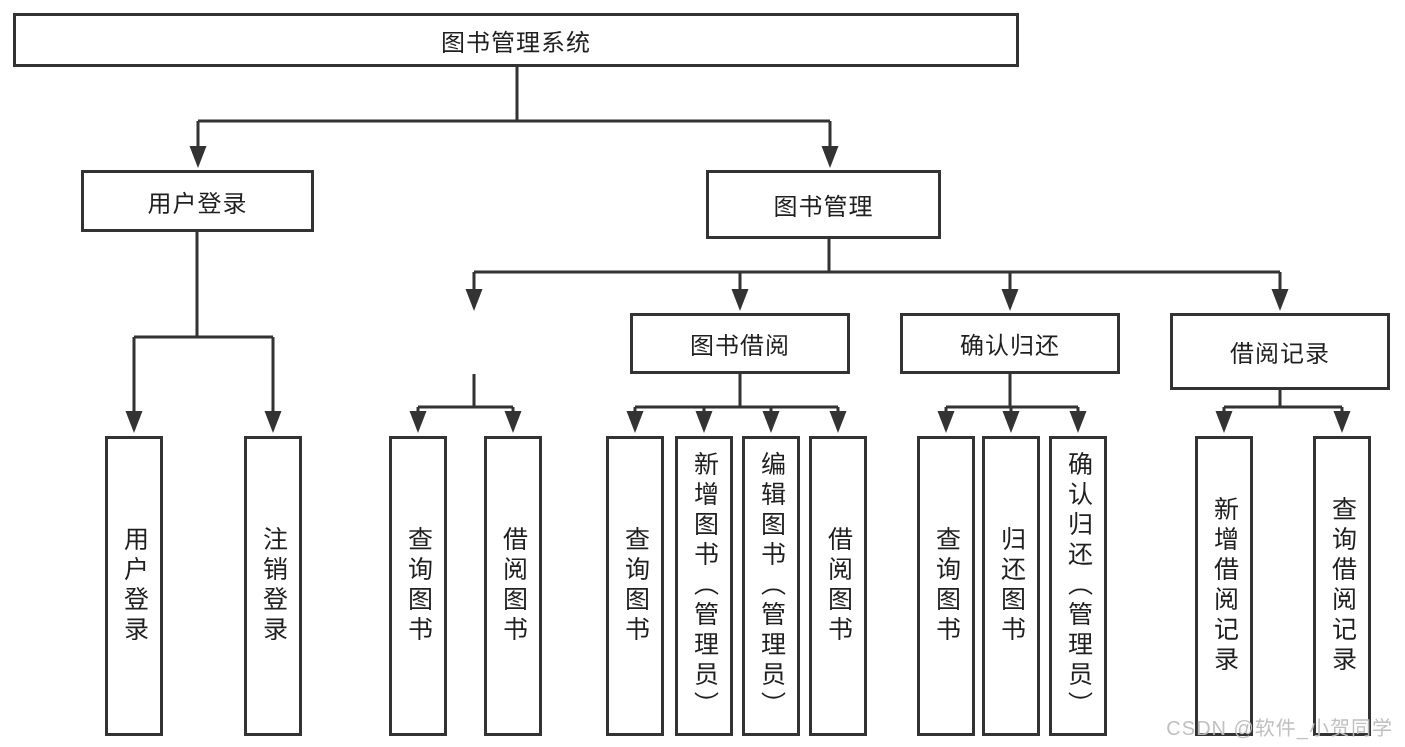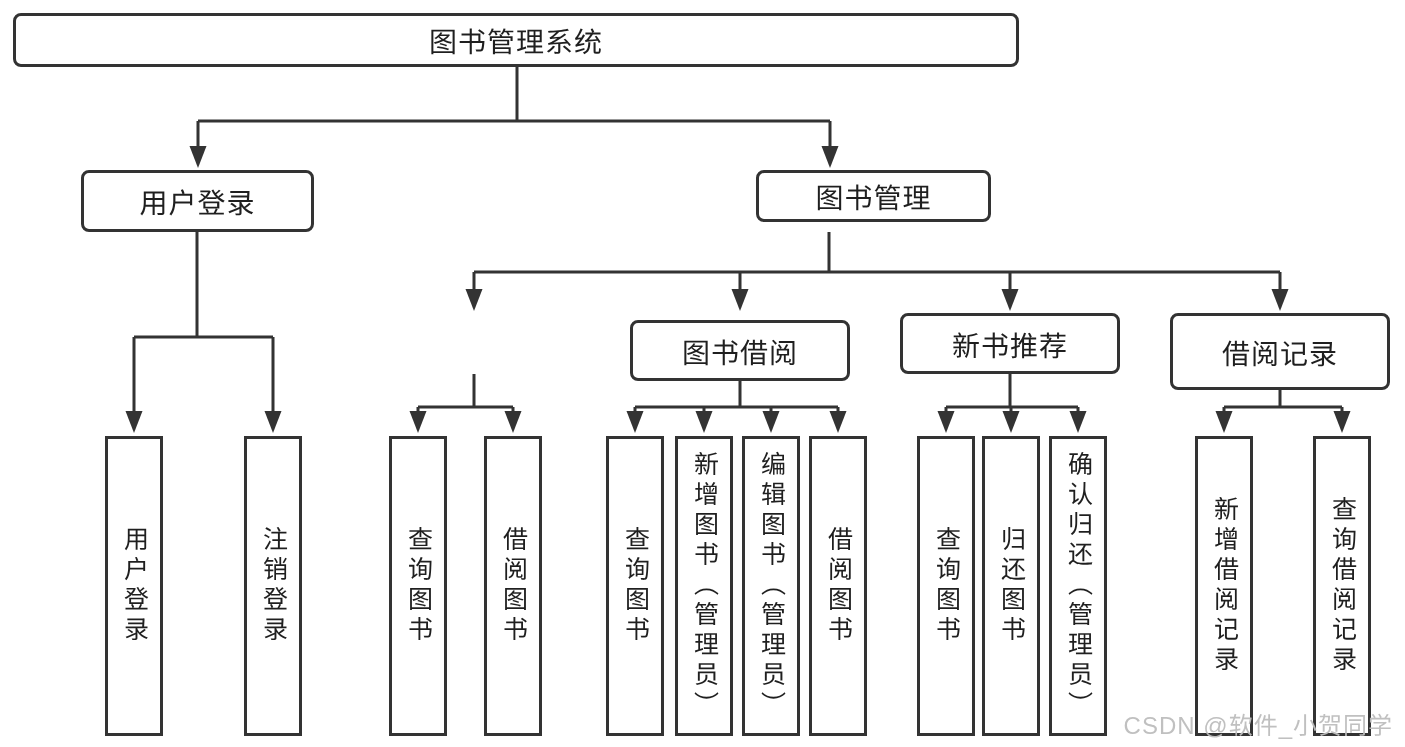--- a/index.html
+++ b/index.html
@@ -30,37 +30,36 @@
     box-sizing:border-box;
     border:3px solid var(--line);
     background:#ffffff;
     display:flex;
     align-items:center;
     justify-content:center;
     text-align:center;
     color:var(--text);
   }
   .h-box{
-    font-size:28px;
+    font-size:24px;
     letter-spacing:1px;
     white-space:nowrap;
-    border-radius:8px;
   }
   .v-box{
     writing-mode:vertical-rl;
     text-orientation:mixed;
     font-size:25px;
     letter-spacing:5px;
     line-height:1;
   }
   .watermark{
     position:absolute;
     right:12px;
     bottom:6px;
-    font-size:24px;
+    font-size:20px;
     letter-spacing:1px;
     color:var(--watermark);
     opacity:.95;
     z-index:5;
     white-space:nowrap;
   }
 </style>
 </head>
 <body>
 
@@ -94,24 +93,24 @@
       <polygon points="1002.5,411 1019.5,411 1011,433"></polygon>
       <polygon points="1069.5,411 1086.5,411 1078,433"></polygon>
       <polygon points="1215.5,411 1232.5,411 1224,433"></polygon>
       <polygon points="1333.5,411 1350.5,411 1342,433"></polygon>
     </g>
   </svg>
 
   <div class="box h-box" style="left:13px;top:13px;width:1006px;height:54px;">图书管理系统</div>
 
   <div class="box h-box" style="left:81px;top:170px;width:233px;height:62px;">用户登录</div>
-  <div class="box h-box" style="left:756px;top:170px;width:235px;height:52px;">图书管理</div>
+  <div class="box h-box" style="left:706px;top:170px;width:235px;height:69px;">图书管理</div>
 
-  <div class="box h-box" style="left:630px;top:320px;width:220px;height:61px;">图书借阅</div>
-  <div class="box h-box" style="left:900px;top:313px;width:220px;height:61px;">新书推荐</div>
+  <div class="box h-box" style="left:630px;top:313px;width:220px;height:61px;">图书借阅</div>
+  <div class="box h-box" style="left:900px;top:313px;width:220px;height:61px;">确认归还</div>
   <div class="box h-box" style="left:1170px;top:313px;width:220px;height:77px;">借阅记录</div>
 
   <div class="box v-box" style="left:105px;top:436px;width:58px;height:300px;">用户登录</div>
   <div class="box v-box" style="left:244px;top:436px;width:58px;height:300px;">注销登录</div>
 
   <div class="box v-box" style="left:389px;top:436px;width:58px;height:300px;">查询图书</div>
   <div class="box v-box" style="left:484px;top:436px;width:58px;height:300px;">借阅图书</div>
 
   <div class="box v-box" style="left:606px;top:436px;width:58px;height:300px;">查询图书</div>
   <div class="box v-box" style="left:675px;top:436px;width:58px;height:300px;">新增图书（管理员）</div>

